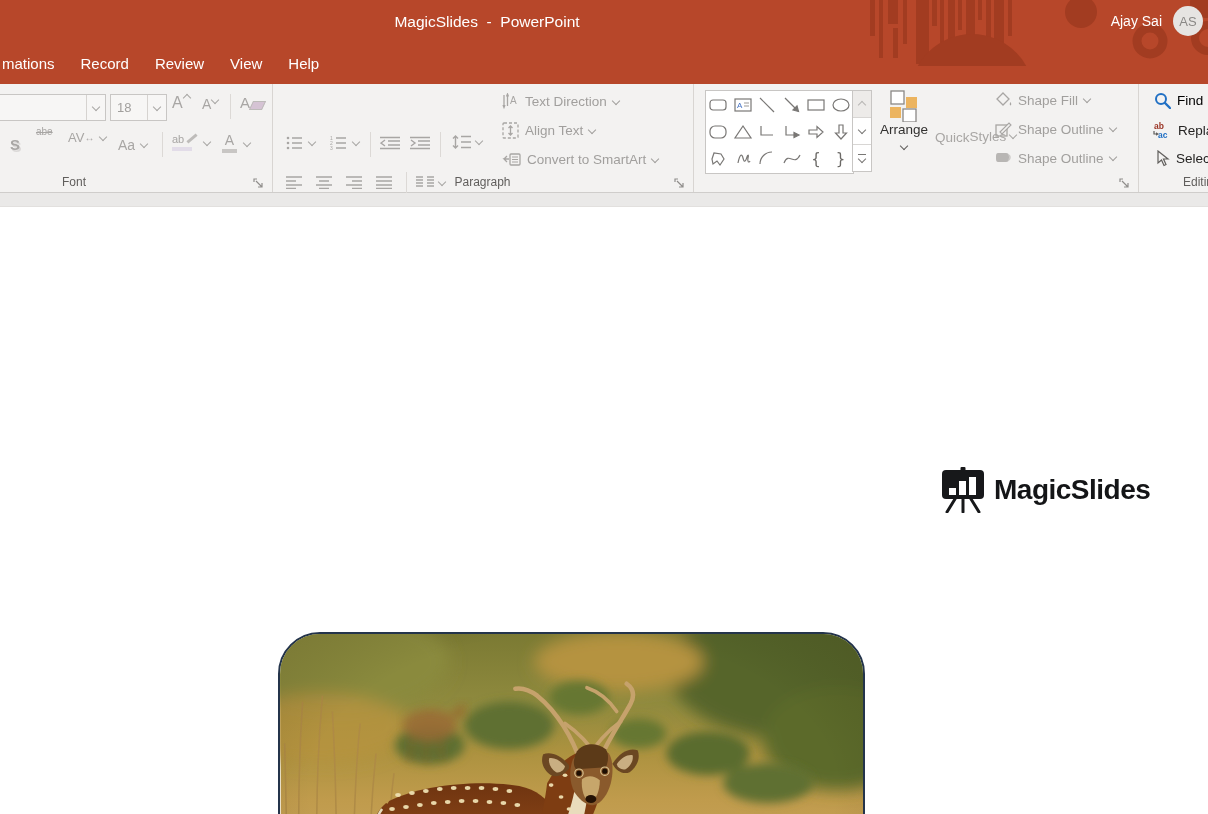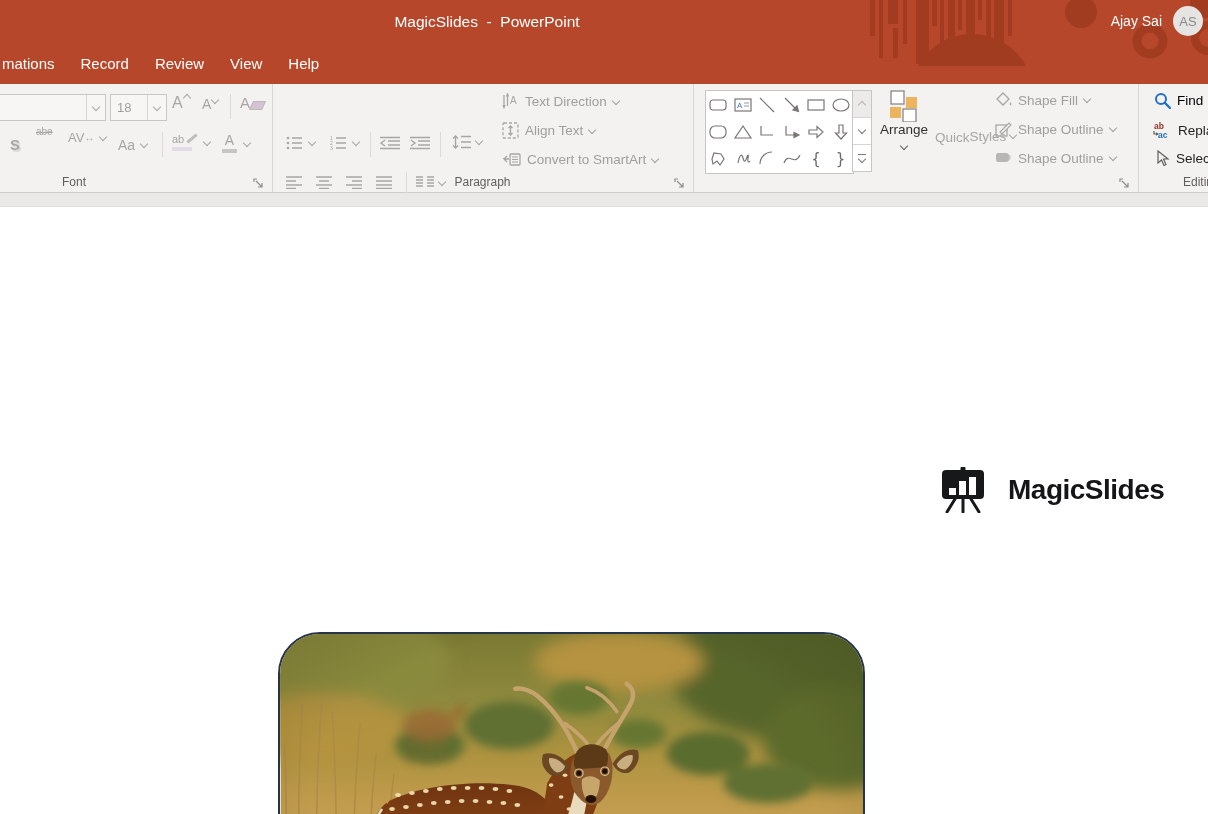--- a/index.html
+++ b/index.html
@@ -40,21 +40,21 @@
   .combo .arrowbox{width:18px;height:100%;border-left:1px solid #D6D3D0;display:flex;
                    align-items:center;justify-content:center;color:#A8A6A4;}
   .stack3{position:absolute;display:flex;align-items:center;gap:6px;font-size:13.5px;color:#A19F9D;white-space:nowrap;}
   .stack3 svg{flex:none;}
   .galcell{width:24px;height:27px;display:flex;align-items:center;justify-content:center;cursor:default;}
   .brace{font-size:15px;color:#6b6966;font-family:"DejaVu Sans",sans-serif;}
   
   .strip{position:absolute;top:193px;left:0;width:1208px;height:13px;background:#EAE9E8;
          border-bottom:1px solid #E2E0DE;}
   .canvas{position:absolute;top:207px;left:0;width:1208px;height:607px;background:#fff;}
-  .logo{position:absolute;left:941px;top:260px;display:flex;align-items:center;gap:23px;}
+  .logo{position:absolute;left:941px;top:260px;display:flex;align-items:center;gap:9px;}
   .logo .txt{font-size:28px;font-weight:bold;color:#141517;letter-spacing:-0.5px;}
   .photo{position:absolute;left:278px;top:425px;width:587px;height:347px;
          border:2px solid #24344B;border-radius:42px 42px 0 0;overflow:hidden;box-sizing:border-box;}
   .shadowS{font-size:15px;color:#A8A6A4;text-shadow:1.5px 1.5px 0 #DBD9D8;font-weight:bold;}
 </style>
 </head>
 <body>
 
 <div class="topchrome">
   <svg class="deco" width="348" height="66" viewBox="0 0 348 66">

